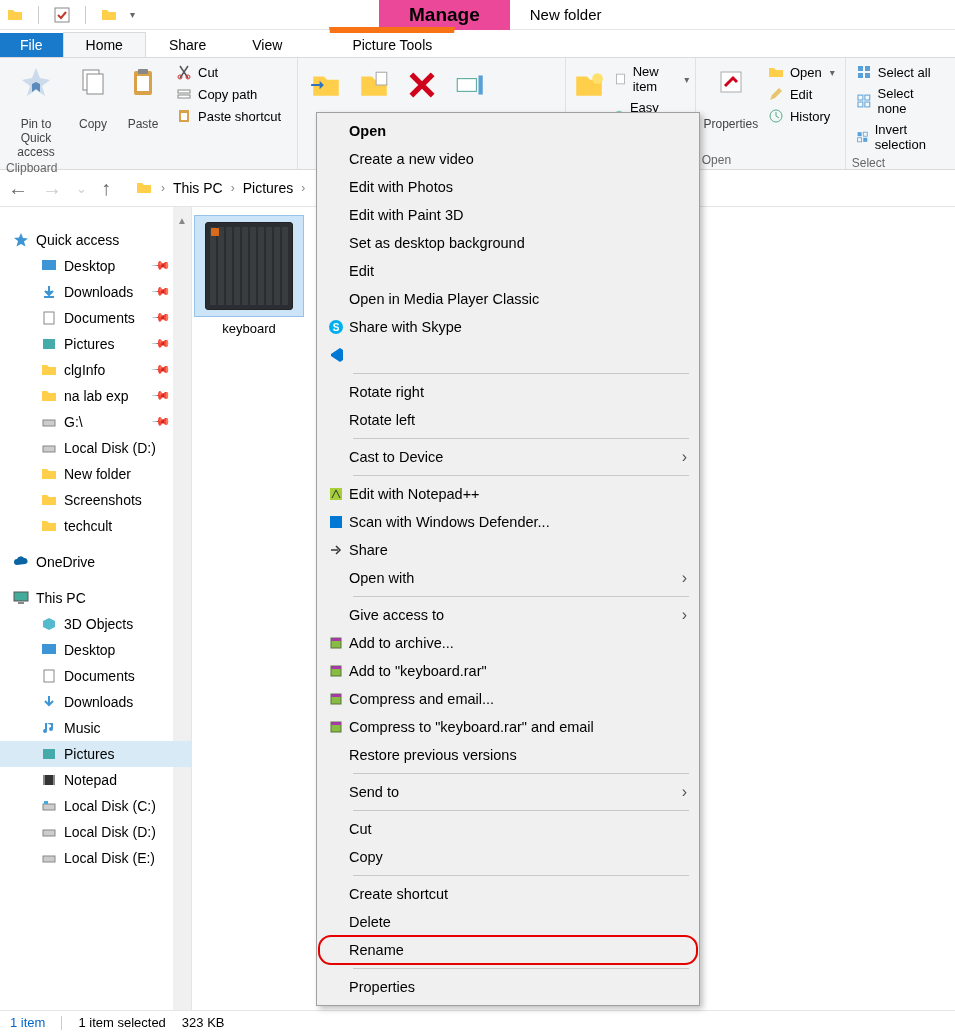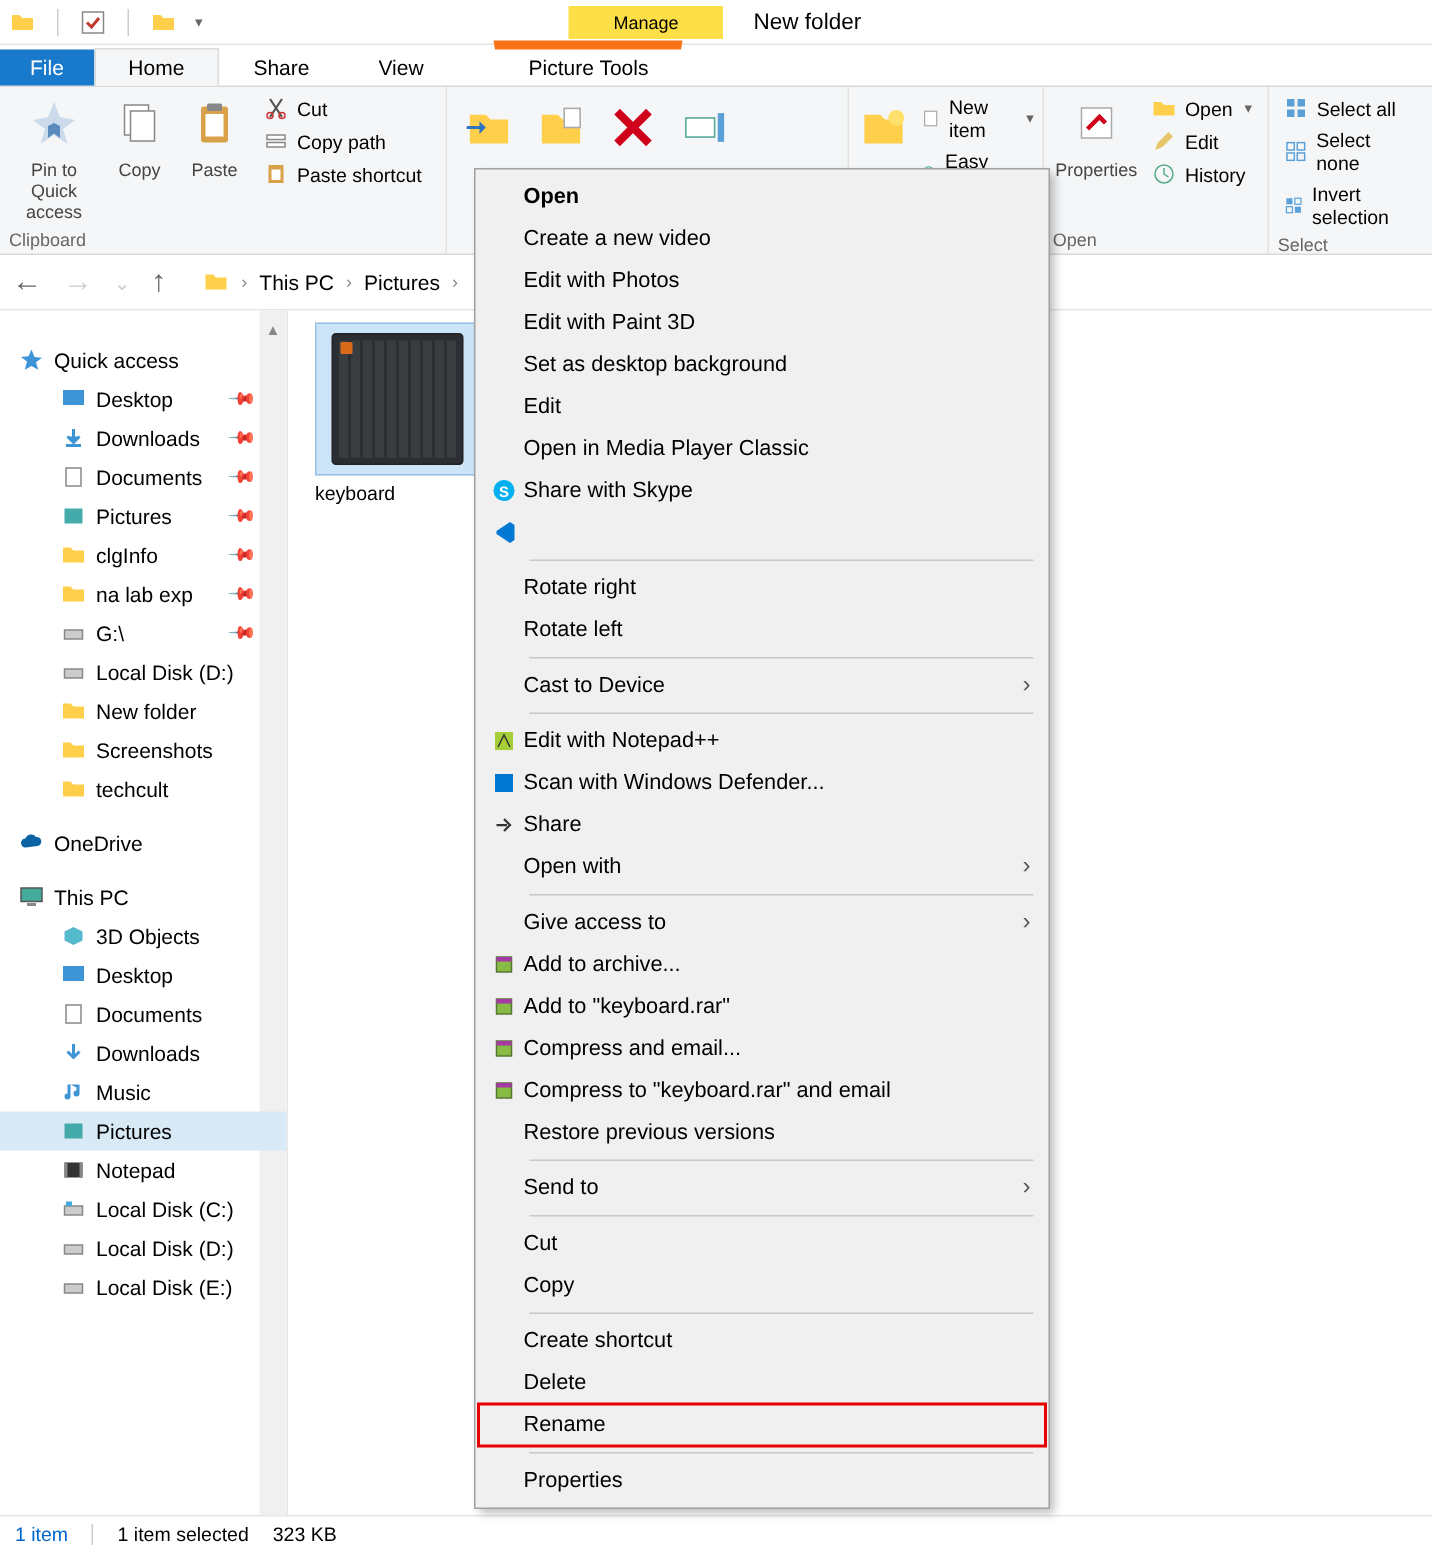--- a/index.html
+++ b/index.html
@@ -3,36 +3,36 @@
 <meta charset="utf-8">
 <style>
   * { box-sizing: border-box; margin: 0; padding: 0; font-family: "Segoe UI", Tahoma, sans-serif; }
   body { width: 955px; height: 1034px; background: #fff; font-size: 14px; color: #000; overflow: hidden; position: relative; }
 
   
   .titlebar { display: flex; align-items: center; height: 30px; background: #fff; border-bottom: 1px solid #e5e5e5; }
   .qat { display: flex; align-items: center; padding: 0 6px; gap: 10px; }
   .qat svg, .qat .glyph { width: 16px; height: 16px; }
   .divider-v { width: 1px; height: 18px; background: #ccc; margin: 0 4px; }
-  .contextual-tab { background: #fde047; padding: 4px 30px; margin-left: 238px; font-size: 12px; }
+  .contextual-tab { background: #ec4899; padding: 4px 30px; margin-left: 238px; font-size: 19px; font-weight: bold; }
   .title-text { margin-left: 20px; font-size: 15px; }
 
   
   .tabs { display: flex; align-items: flex-end; height: 28px; background: #fff; border-bottom: 1px solid #dadada; }
   .tab-file { background: #1979ca; color: #fff; padding: 4px 20px; font-size: 14px; }
   .tab { padding: 4px 22px; font-size: 14px; border: 1px solid transparent; border-bottom: none; }
   .tab.active { border-color: #dadada; background: #f5f6f7; }
   .tab.contextual { border-top: 6px solid #f97316; }
 
   
   .ribbon { display: flex; height: 112px; background: #f5f6f7; border-bottom: 1px solid #dadada; position: relative; }
   .group { border-right: 1px solid #e1e1e1; padding: 4px 6px 2px 6px; display: flex; flex-direction: column; }
   .group-body { flex: 1; display: flex; align-items: flex-start; gap: 4px; }
   .group-label { font-size: 12px; color: #666; padding-top: 2px; }
-  .bigbtn { width: 60px; text-align: center; font-size: 12px; color: #444; display: flex; flex-direction: column; align-items: center; gap: 8px; padding-top: 4px; }
+  .bigbtn { width: 60px; text-align: center; font-size: 12px; color: #444; display: flex; flex-direction: column; align-items: center; gap: 19px; padding-top: 4px; }
   .bigbtn svg { width: 32px; height: 32px; }
   .btnstack { display: flex; flex-direction: column; gap: 2px; }
   .smallbtn { display: flex; align-items: center; gap: 6px; font-size: 13px; padding: 2px 4px; }
   .smallbtn svg { width: 16px; height: 16px; }
   .caret { font-size: 10px; color: #666; margin-left: 2px; }
   .bigicon-only { width: 44px; display:flex; justify-content:center; padding-top:6px;}
   .bigicon-only svg { width:34px; height:34px; }
 
   
   .navbar { display: flex; align-items: center; height: 36px; padding: 0 8px; gap: 14px; }
@@ -51,41 +51,41 @@
   .tree-item { display: flex; align-items: center; gap: 6px; padding: 4px 0 4px 22px; font-size: 14px; position: relative; }
   .tree-item .pin { position:absolute; right:22px; color:#888; font-size:12px; transform: rotate(45deg); }
   .tree-item.section { padding-left: 12px; font-size: 14px; margin-top: 10px; }
   .tree-item.child { padding-left: 40px; }
   .tree-item.selected { background: #d9eaf7; }
   .ticon { width:18px; height:18px; display:flex; align-items:center; justify-content:center; }
   .ticon svg { width:16px; height:16px; }
 
   
   .content { flex: 1; position: relative; padding: 10px; }
-  .file { width: 110px; text-align: left; font-size: 13px; position: absolute; left: 18px; top: 8px; }
+  .file { width: 110px; text-align: center; font-size: 13px; position: absolute; left: 2px; top: 8px; }
   .file .thumb-wrap { border:1px solid #99c2e8; background:#cce4f7; padding:6px; }
   .file .kb { width:88px; height:88px; background:#2a2d31; border:1px solid #222; margin:0 auto; position:relative; border-radius:3px; }
   .file .kb::after{ content:""; position:absolute; top:5px; left:5px; width:8px; height:8px; background:#d96a1a; border-radius:1px;}
   .file .kb .keys { position:absolute; inset:4px; background:repeating-linear-gradient(90deg,#3a3d40 0 6px,#2a2d31 6px 8px),repeating-linear-gradient(0deg,#3a3d40 0 6px,#2a2d31 6px 8px);}
   .file-label { margin-top:4px; }
 
   
   .statusbar { position:absolute; bottom:0; left:0; right:0; height:24px; border-top:1px solid #e5e5e5; display:flex; align-items:center; gap:16px; padding:0 10px; font-size:13px; color:#0066cc; }
   .statusbar .sep { width:1px; height:14px; background:#ccc; }
 
   
   .context-menu { position: absolute; left: 316px; top: 112px; width: 384px; background: #f0f0f0; border: 1px solid #a0a0a0; box-shadow: 3px 3px 6px rgba(0,0,0,0.25); padding: 4px 2px; z-index: 100; }
   .cm-item { display: flex; align-items: center; height: 28px; padding: 0 10px 0 4px; font-size: 14.5px; position: relative; }
   .cm-item .cm-icon { width: 26px; display: flex; justify-content: center; }
   .cm-item .cm-icon svg { width:16px; height:16px; }
   .cm-item .cm-label { flex: 1; }
   .cm-item .cm-arrow { color: #555; font-size: 16px; }
   .cm-item.bold .cm-label { font-weight: 600; }
   .cm-sep { height: 1px; background: #c8c8c8; margin: 4px 8px 4px 34px; }
-  .cm-item.highlight { outline: 2px solid #e60000; outline-offset: -1px; }
+  .cm-item.highlight { outline: 2px solid #e60000; outline-offset: -1px; border-radius: 12px; }
 </style>
 </head>
 <body>
 
 <div class="titlebar">
   <div class="qat">
     <span class="ticon">
         <svg viewBox="0 0 16 16">
           <path fill="#ffcf4b" d="M1 3h5l2 2h7v8H1z"></path>
         </svg>

